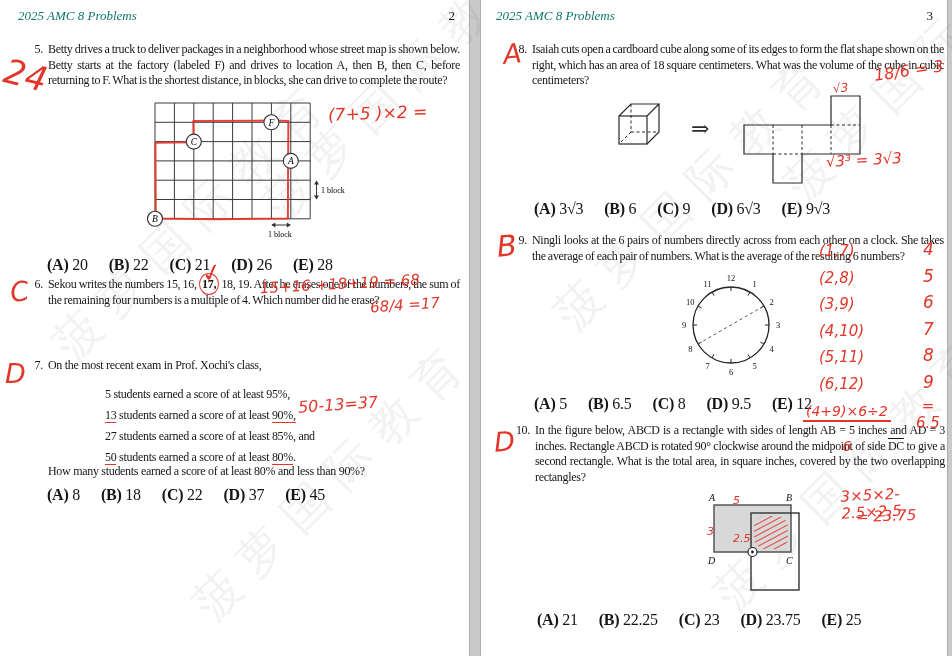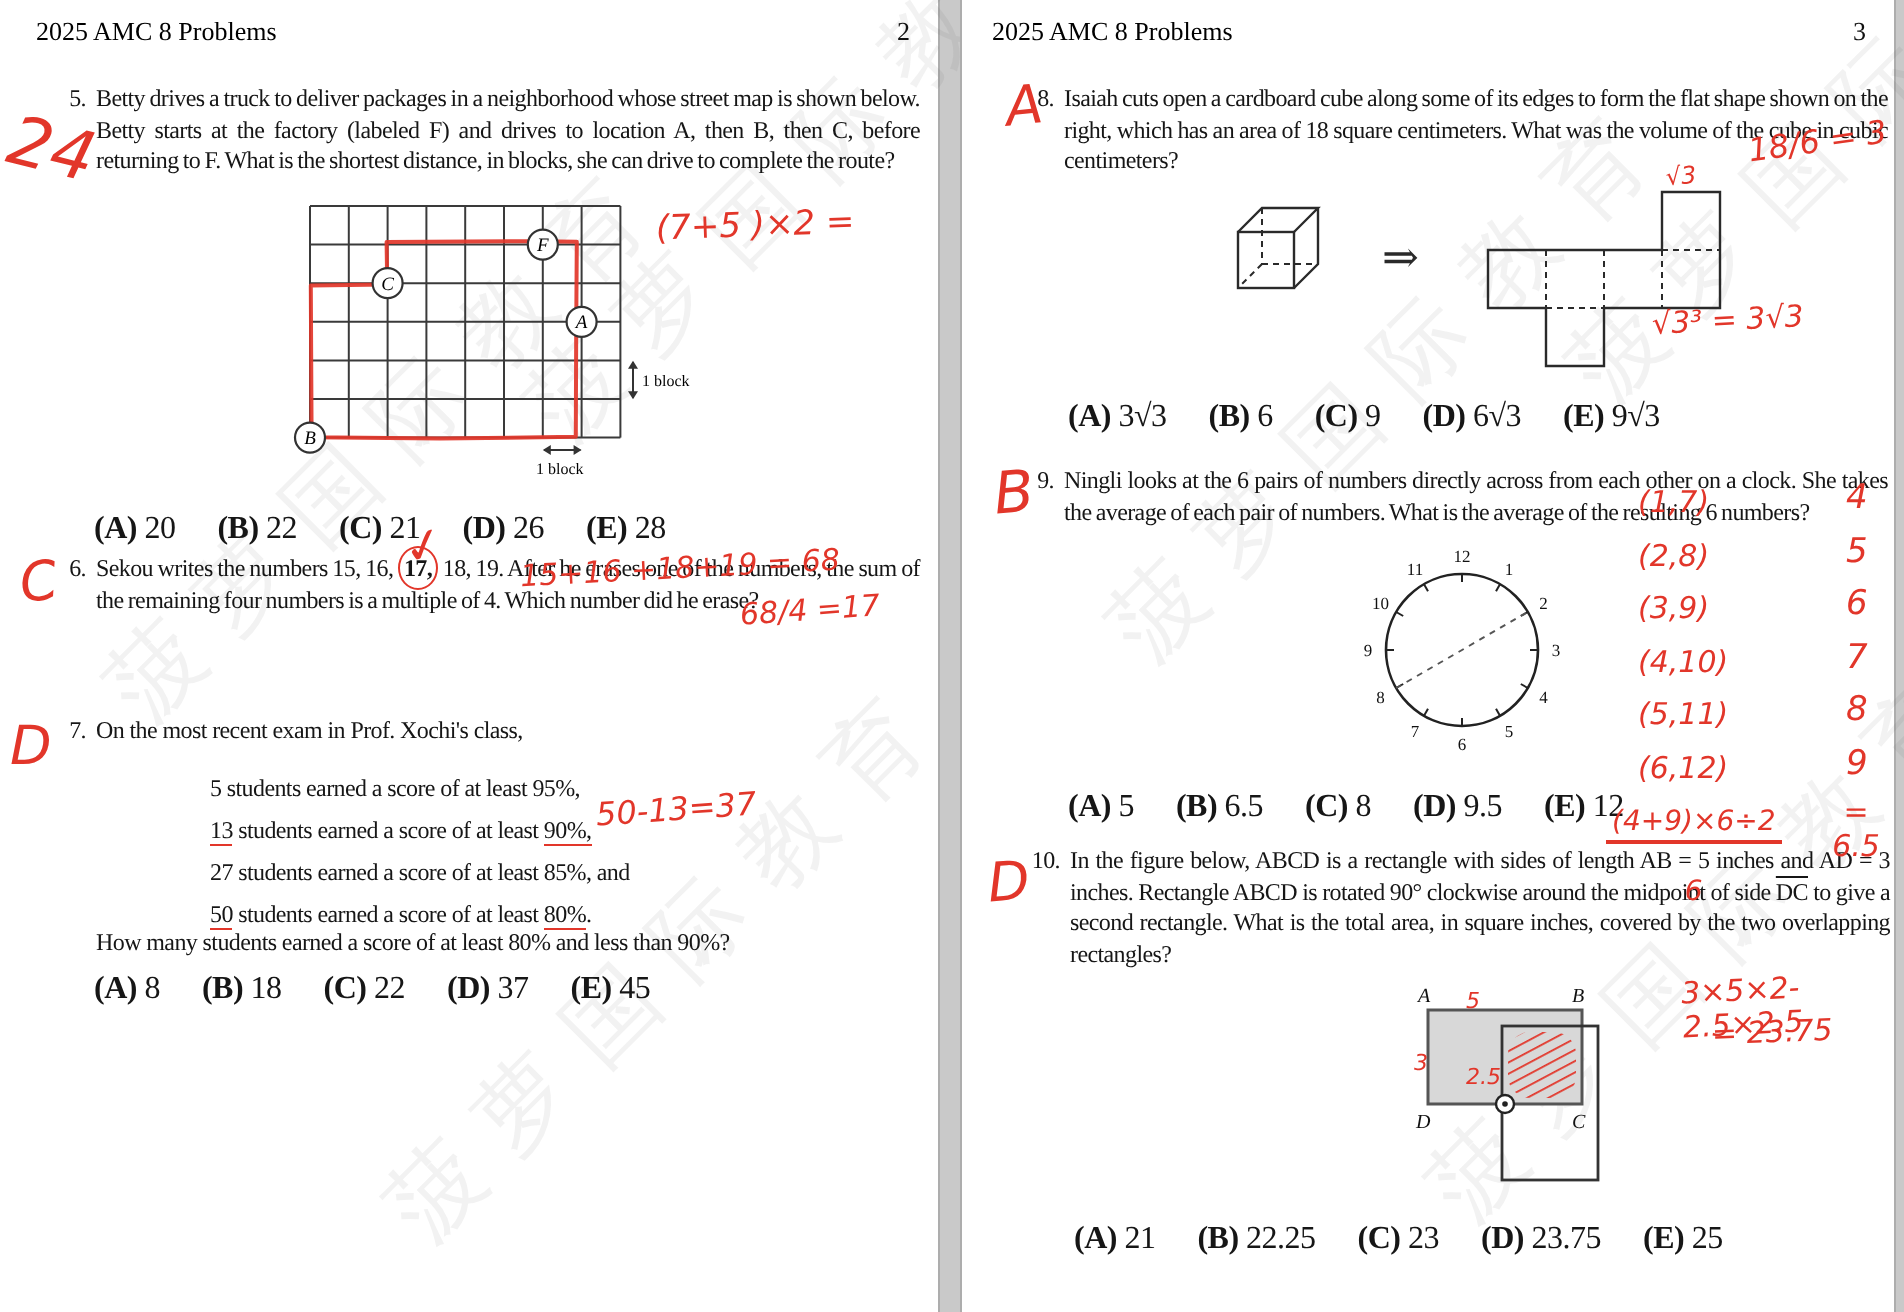--- a/index.html
+++ b/index.html
@@ -5,21 +5,21 @@
   html,body{margin:0;padding:0;}
   body{
     width:952px;height:656px;position:relative;overflow:hidden;
     background:#c9c9c9;
     font-family:"Liberation Serif","DejaVu Serif",serif;color:#161616;
   }
   .page{position:absolute;top:0;height:656px;background:#ffffff;}
   #page-left{left:0;width:469px;border-right:1px solid #adadad;}
   #page-right{left:480px;width:466px;border-left:1px solid #adadad;border-right:1px solid #adadad;}
   .ab{position:absolute;}
-  .hdr{font-size:13px;color:#000000;}
+  .hdr{font-style:italic;font-size:13px;color:#0f766e;}
   .pagenum{font-size:13px;color:#111;}
   .prob{
     position:absolute;font-size:12px;line-height:15.6px;text-align:justify;
     letter-spacing:-0.3px;word-spacing:-0.6px;width:412px;
   }
   .pnum{position:absolute;right:calc(100% + 5px);top:0;white-space:nowrap;text-align:right;}
   .sline{position:absolute;font-size:12px;letter-spacing:-0.3px;white-space:nowrap;}
   .opts{position:absolute;font-size:16px;letter-spacing:-0.25px;white-space:nowrap;}
   .opts .opt{margin-right:21px;}
   .opts b{font-weight:bold;}

